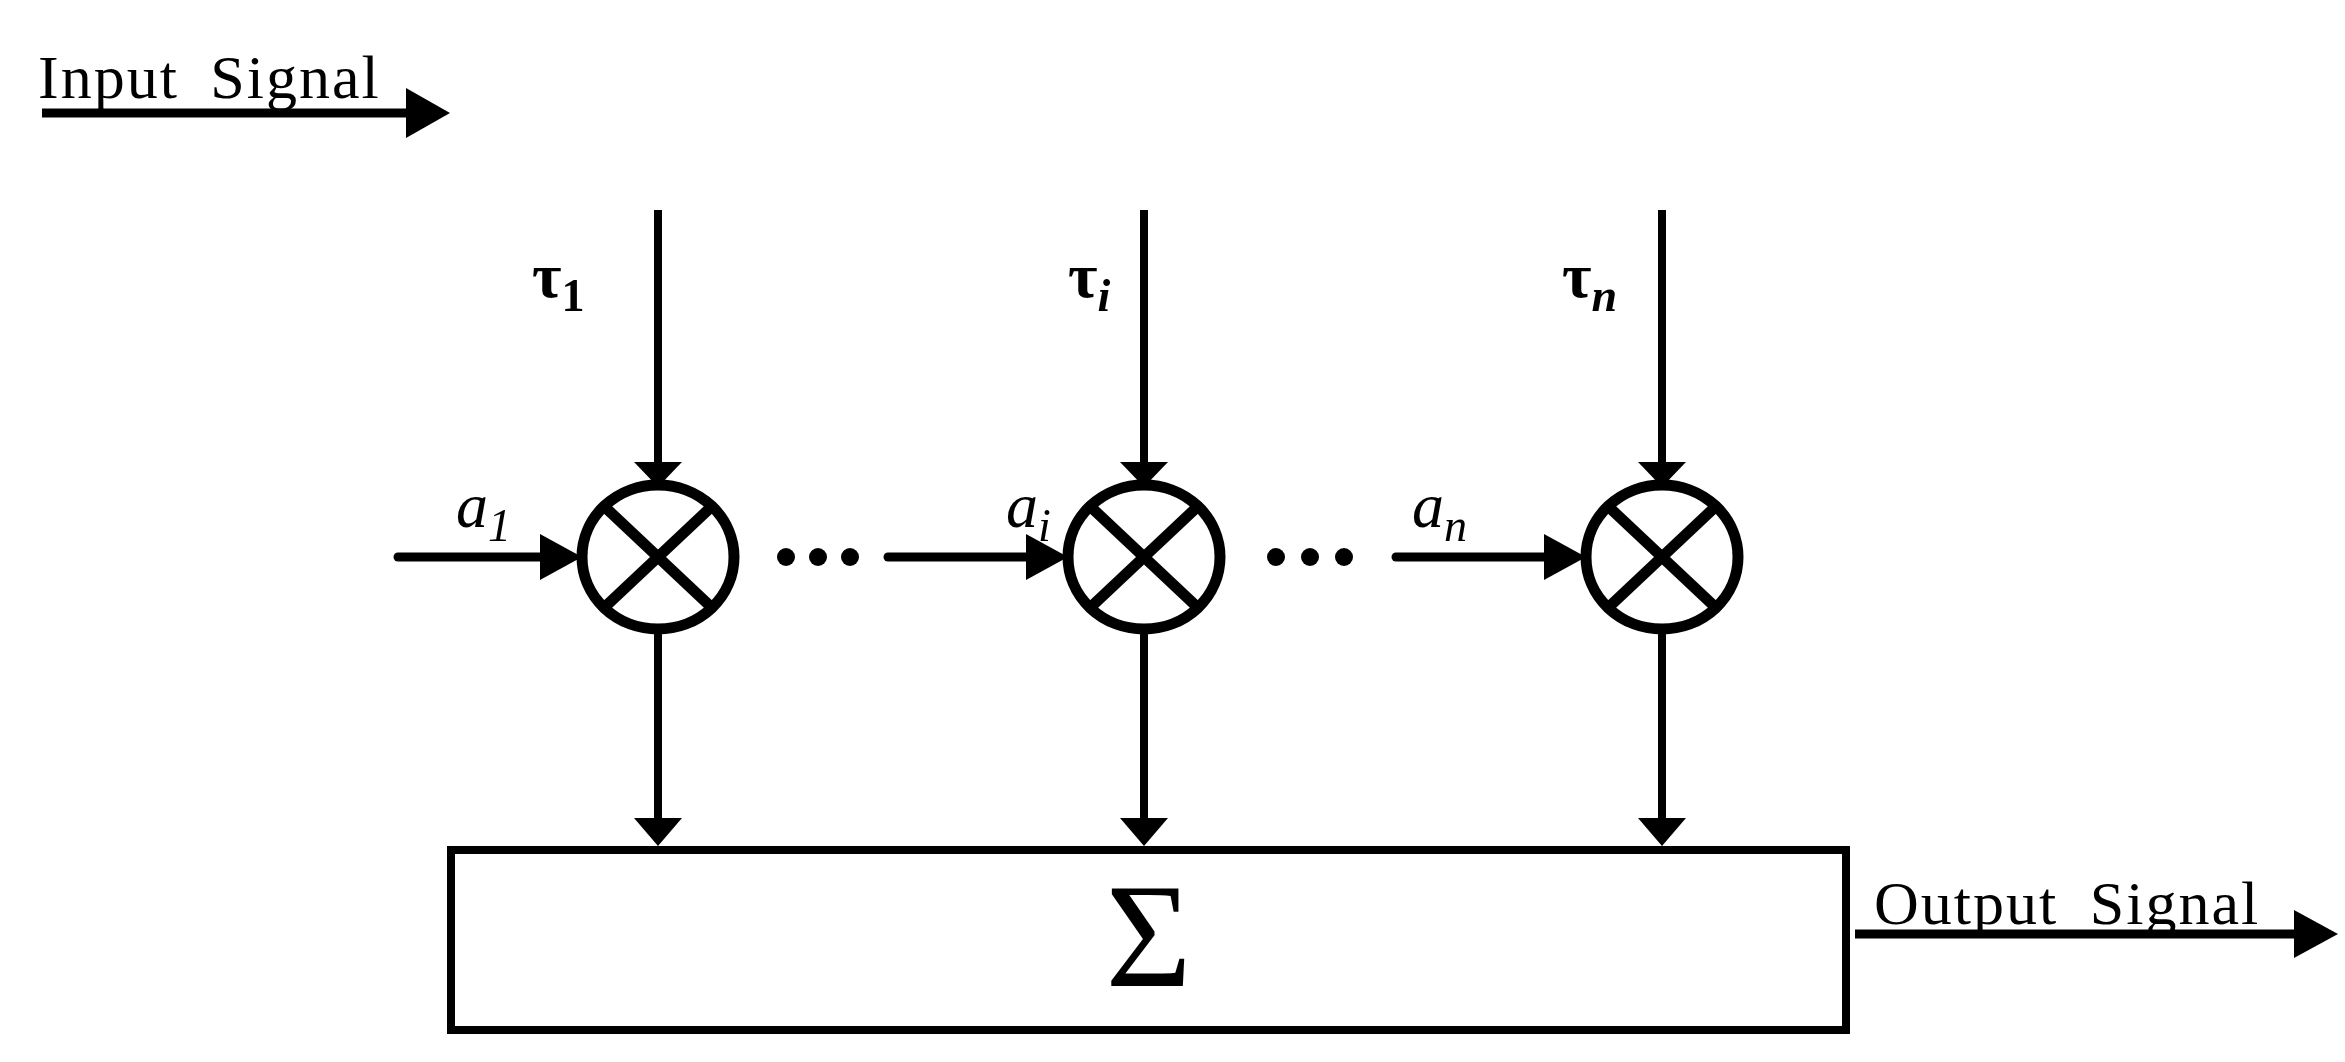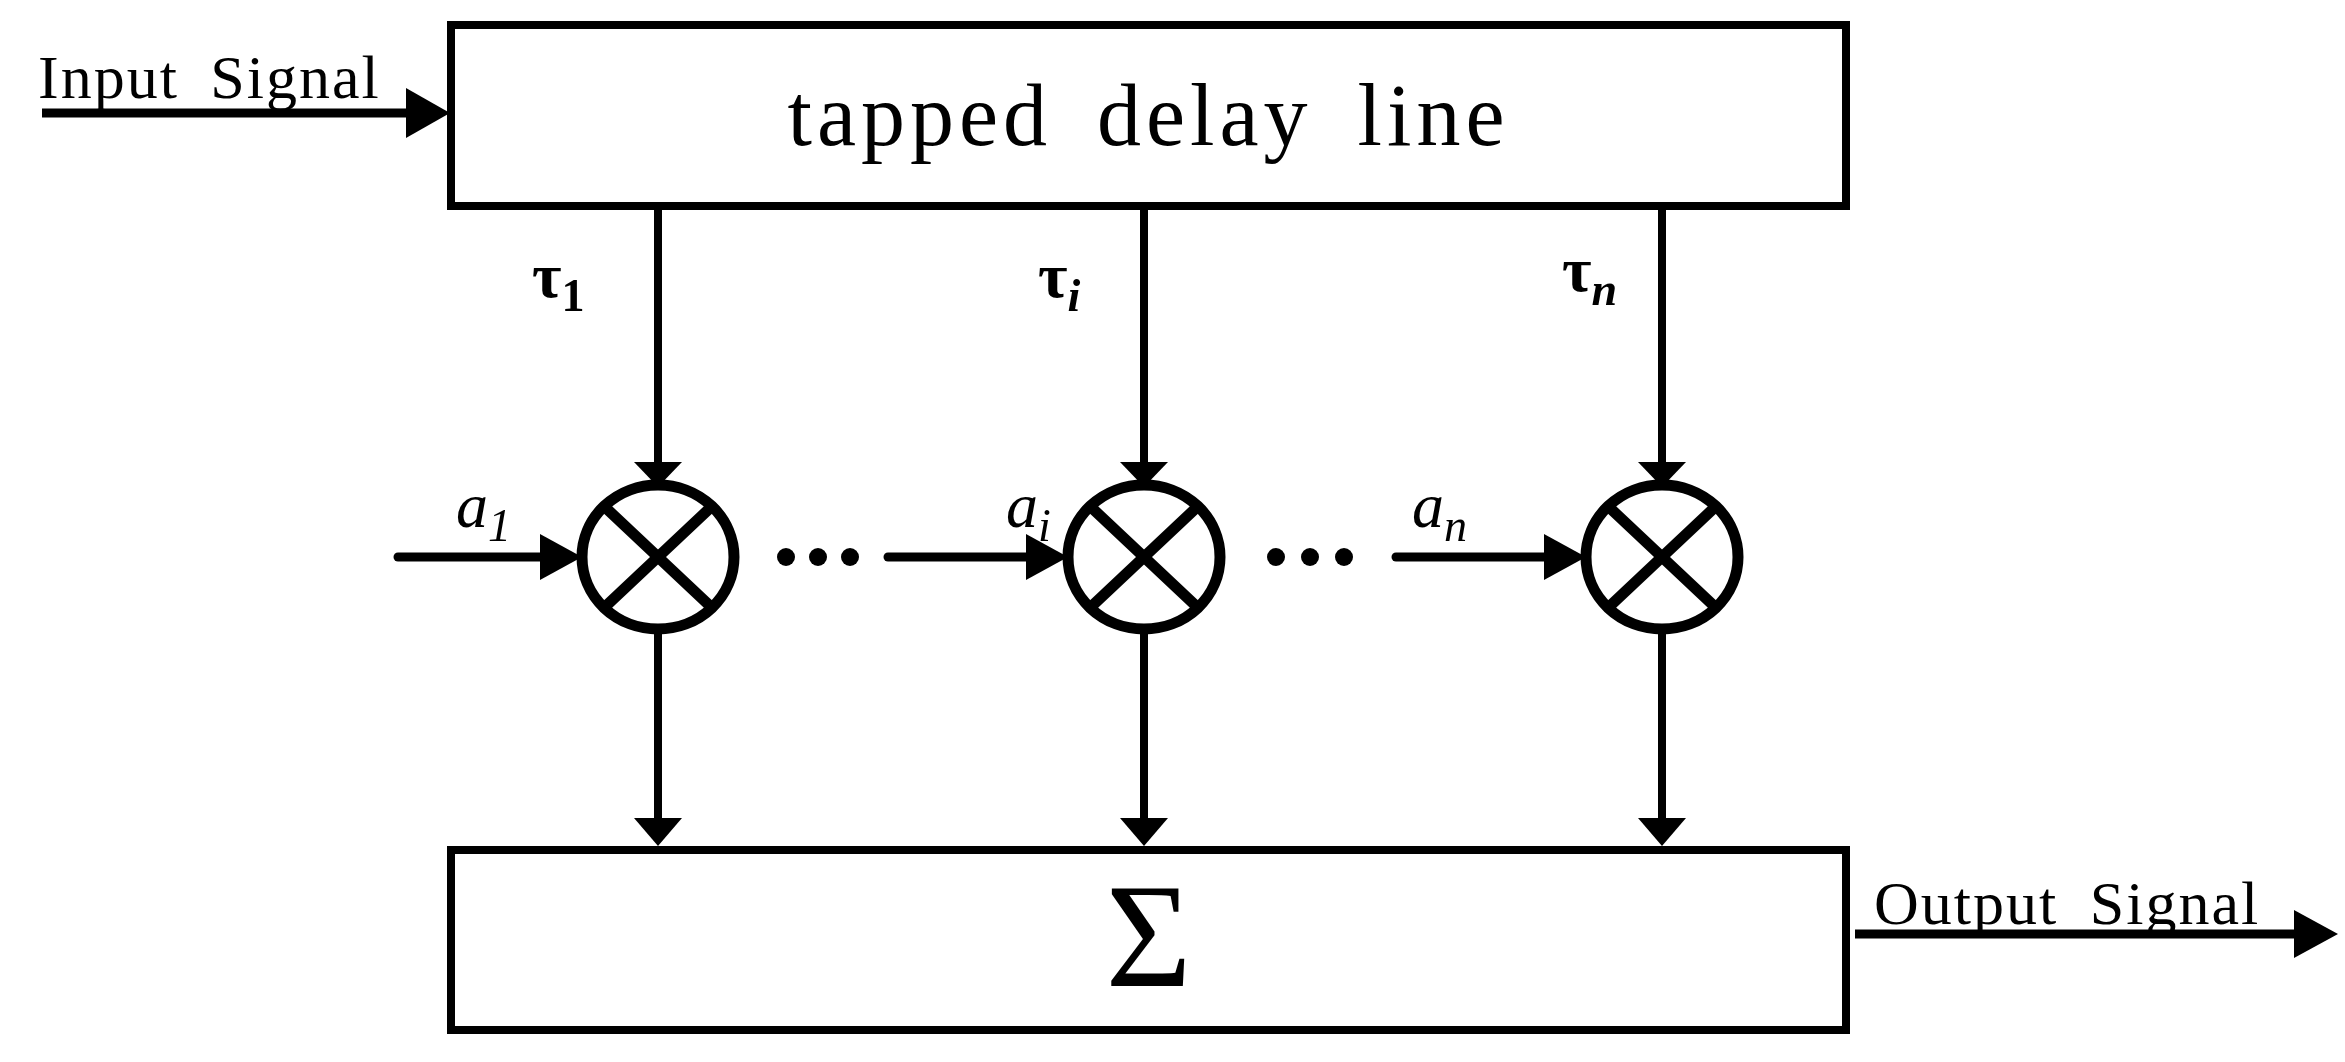--- a/index.html
+++ b/index.html
@@ -72,22 +72,22 @@
   }
   .output-label {
     left: 1874px;
     top: 872px;
   }
   .tau-label {
     font-size: 64px;
     font-weight: bold;
   }
   .tau-1 { left: 532px; top: 244px; }
-  .tau-i { left: 1038px; top: 244px; }
-  .tau-n { left: 1562px; top: 238px; }
+  .tau-i { left: 1068px; top: 244px; }
+  .tau-n { left: 1562px; top: 244px; }
   .coeff-label {
     font-size: 64px;
     font-style: italic;
   }
   .coeff-1 { left: 456px; top: 474px; }
   .coeff-i { left: 1006px; top: 474px; }
   .coeff-n { left: 1412px; top: 474px; }
   sub {
     font-size: 0.72em;
     line-height: 0;
@@ -172,23 +172,20 @@
       <line x1="1662" y1="629" x2="1662" y2="822" stroke="#000" stroke-width="8"></line>
       <polygon points="1638,818 1686,818 1662,846" fill="#000"></polygon>
     </g>
 
     <g>
       <line x1="1855" y1="934" x2="2298" y2="934" stroke="#000" stroke-width="9"></line>
       <polygon points="2294,910 2294,958 2338,934" fill="#000"></polygon>
     </g>
   </svg>
 
-  <div class="box top-box">
-    <span class="top-box-title">tapped delay line</span>
-  </div>
 
   <div class="box sum-box">
     <span class="sum-symbol">Σ</span>
   </div>
 
   <div class="label signal-label input-label">Input Signal</div>
   <div class="label signal-label output-label">Output Signal</div>
 
   <div class="label tau-label tau-1">
     <span>τ</span><sub class="upright">1</sub>

